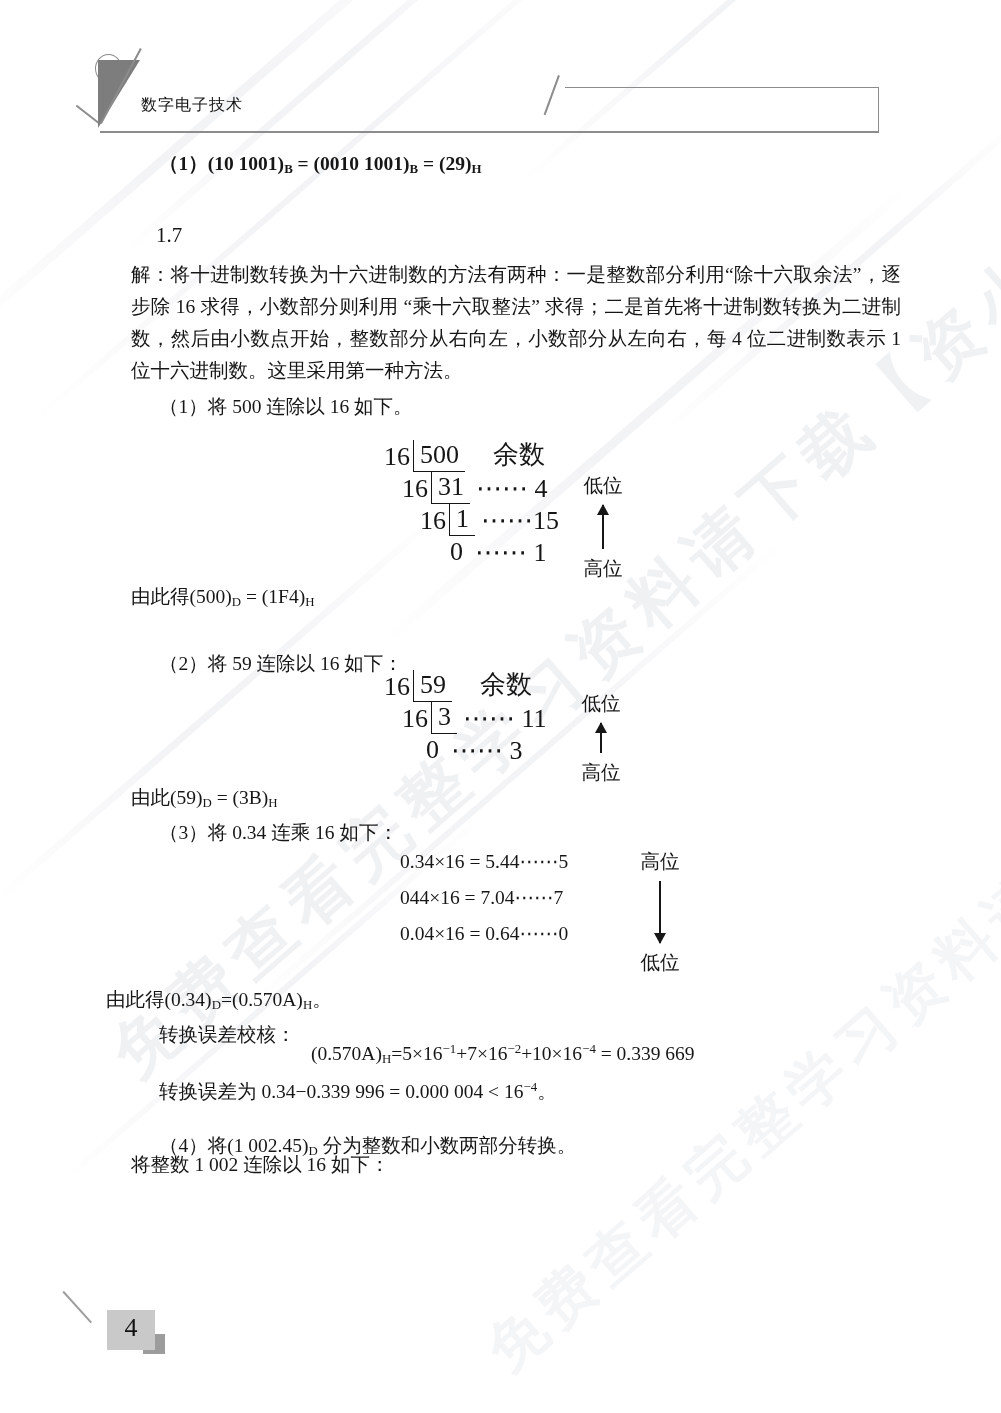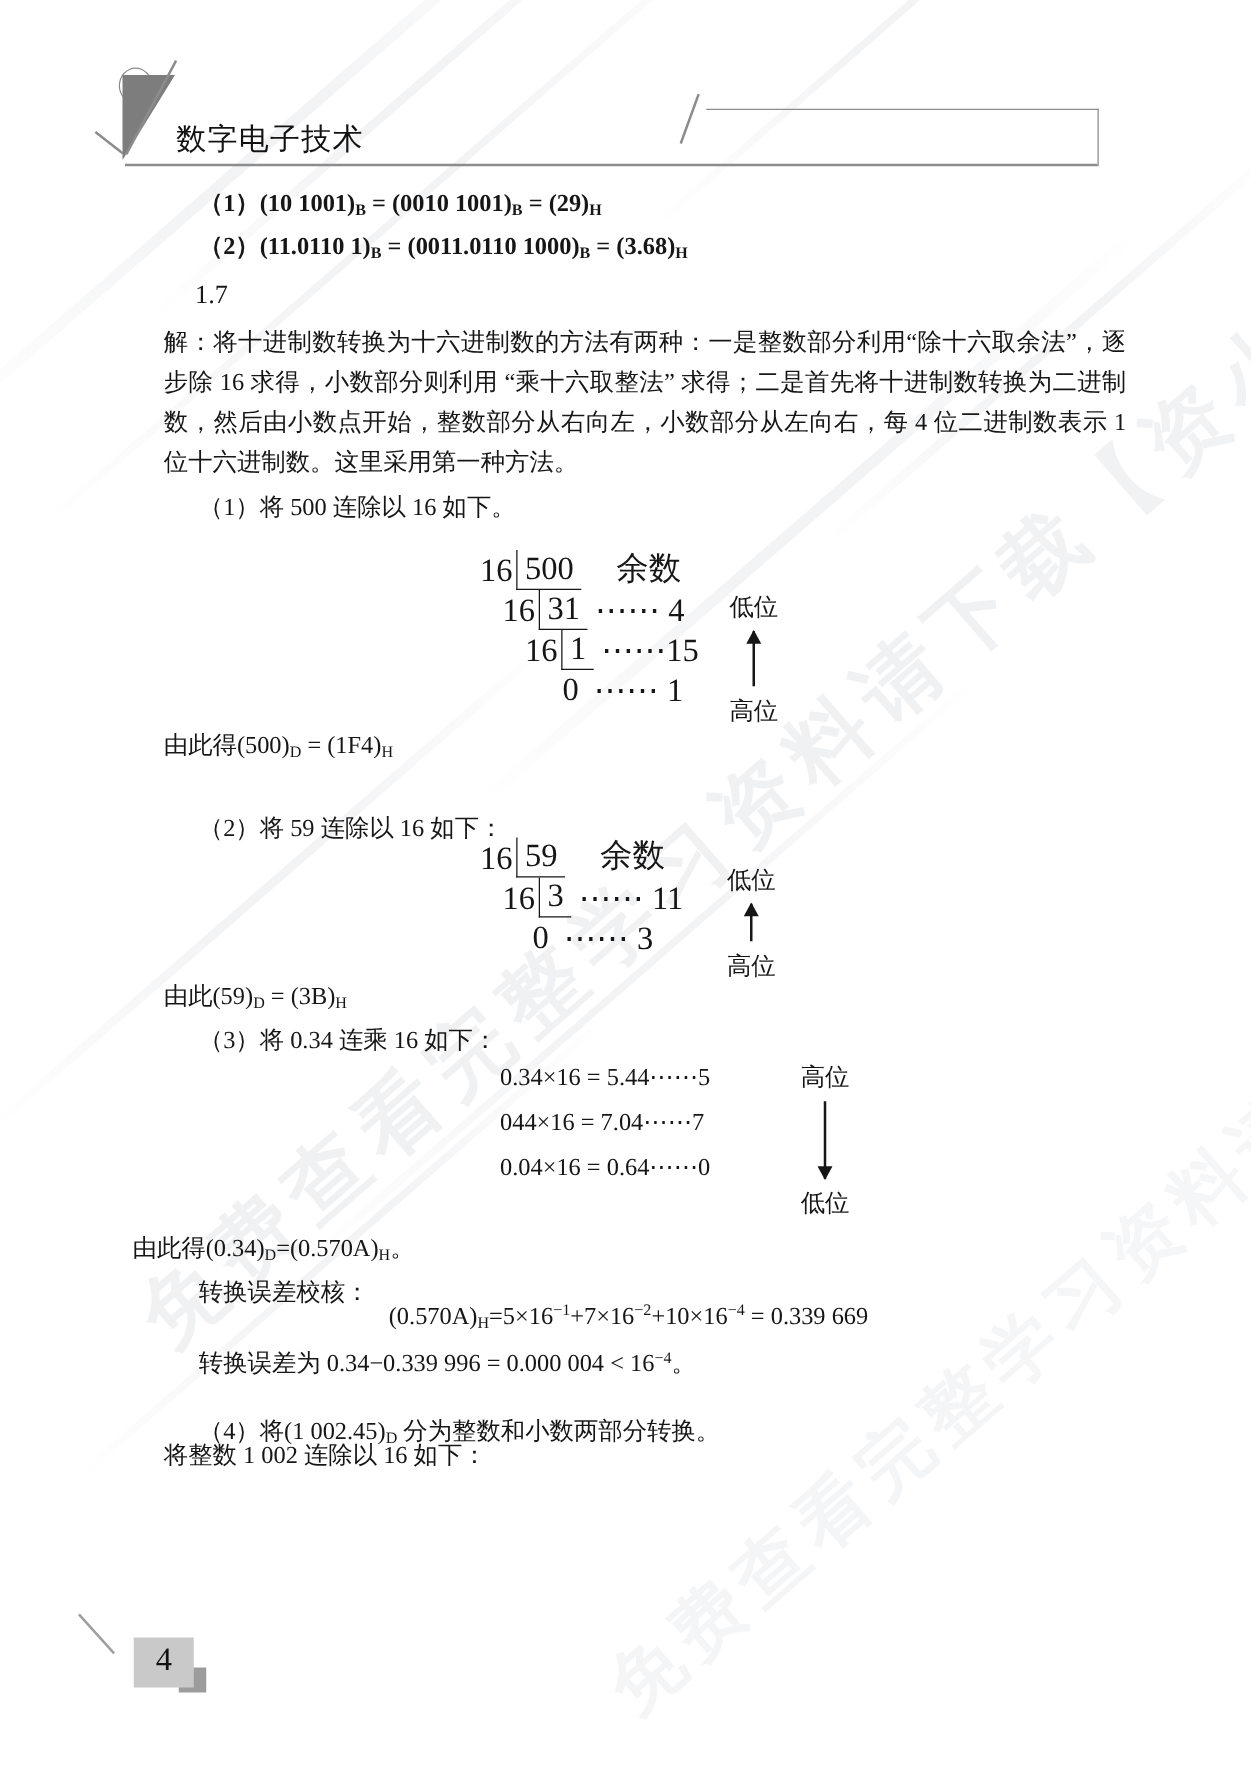--- a/index.html
+++ b/index.html
@@ -93,21 +93,21 @@
     left: 99px; top: 122px;
     width: 1.6px; height: 28px;
     background: #8c8c8c;
     transform: rotate(128deg);
     transform-origin: top left;
   }
   .hdr-title {
     position: absolute;
     left: 141px; top: 95px;
     font-family: Liberation Mono, monospace;
-    font-size: 24px;
+    font-size: 16px;
     color: #121212;
     letter-spacing: 1px;
   }
   .hdr-rule {
     position: absolute;
     left: 100px; top: 131px;
     width: 778px; height: 1.5px;
     background: #8c8c8c;
   }
   .hdr-box {
@@ -292,23 +292,20 @@
     <div class="hdr-box"></div>
     <div class="hdr-rule"></div>
   </div>
 
   <div class="body">
 
     <div class="ln bold" style="left:141px; top:152px;">
       <span>（1）</span><span>(10 1001)</span><sub>B</sub><span> = </span><span>(0010 1001)</span><sub>B</sub><span> = </span><span>(29)</span><sub>H</sub>
     </div>
 
-    <div class="ln bold" style="left:141px; top:186px;">
-      <span>（2）</span><span>(11.0110 1)</span><sub>B</sub><span> = </span><span>(0011.0110 1000)</span><sub>B</sub><span> = </span><span>(3.68)</span><sub>H</sub>
-    </div>
 
     <div class="ln" style="left:138px; top:222px; font-size:21px;">1.7</div>
 
     <div class="ln just" style="left:113px; top:259px; width:770px; line-height:32px; text-indent:0;">解：将十进制数转换为十六进制数的方法有两种：一是整数部分利用“除十六取余法”，逐步除 16 求得，小数部分则利用 “乘十六取整法” 求得；二是首先将十进制数转换为二进制数，然后由小数点开始，整数部分从右向左，小数部分从左向右，每 4 位二进制数表示 1 位十六进制数。这里采用第一种方法。</div>
 
     <div class="ln" style="left:141px; top:395px;">（1）将 500 连除以 16 如下。</div>
 
     <div class="divblk" style="left:366px; top:440px;">
       <div class="divrow">
         <span class="dv-divisor">16</span>

